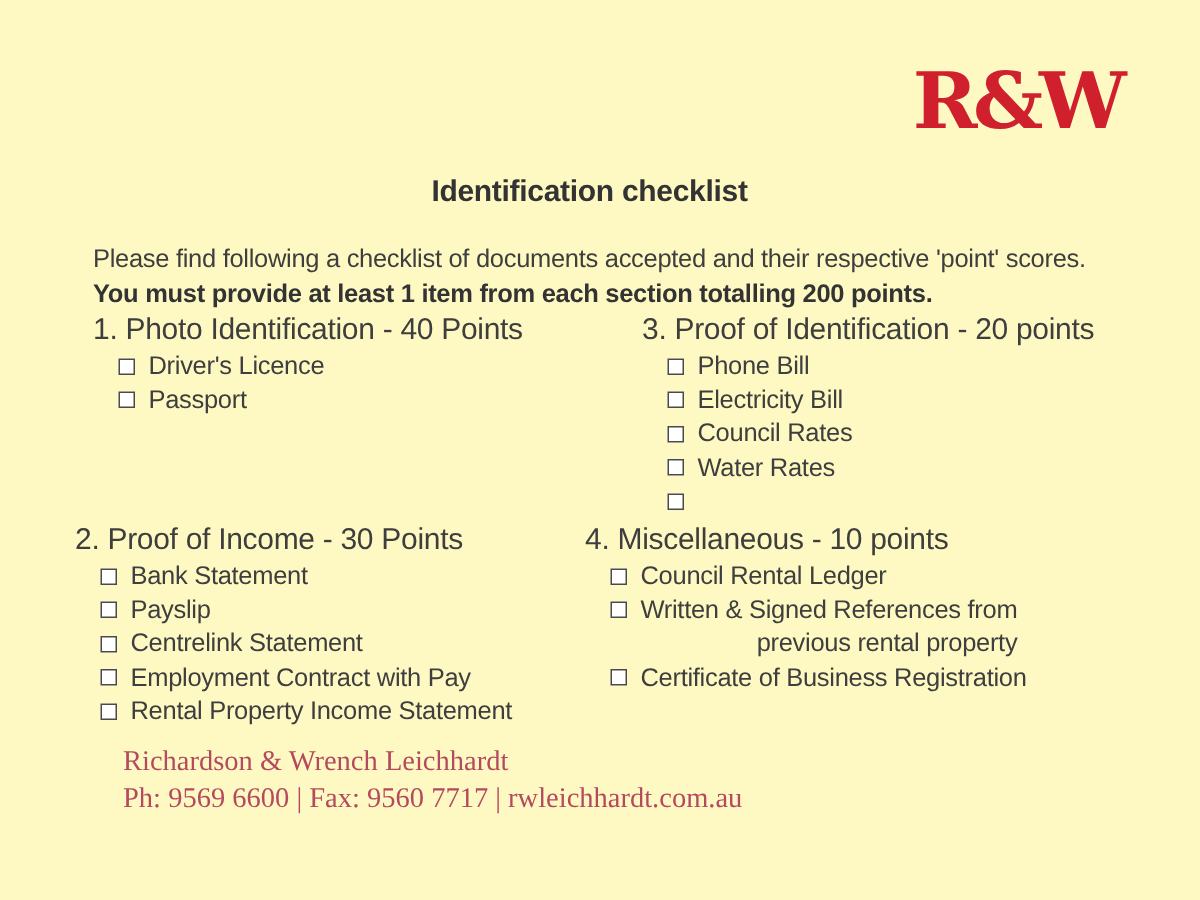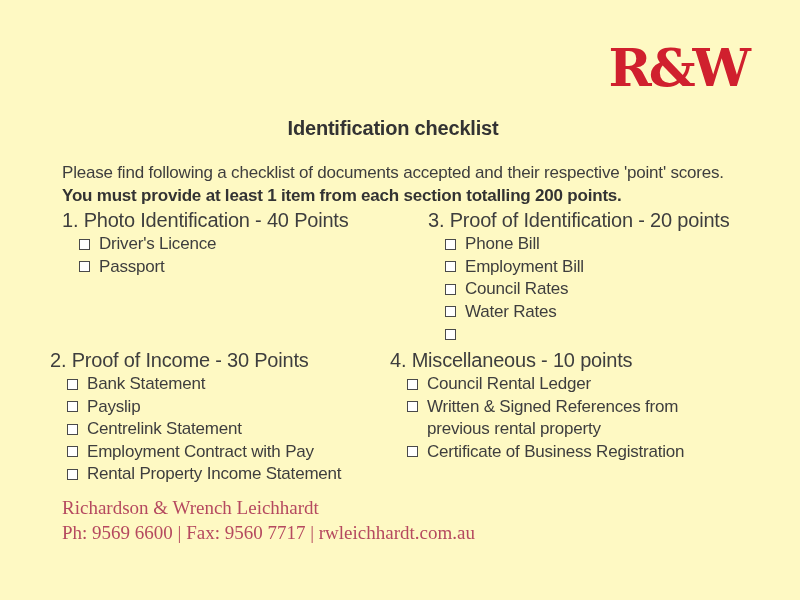--- a/index.html
+++ b/index.html
@@ -74,20 +74,21 @@
     height: 11px;
     border: 1.5px solid #4a4a4a;
     margin-top: 5.5px;
     margin-right: 9px;
     background: #ffffff;
   }
   .item-label {
     line-height: 22.4px;
     white-space: pre-line;
     color: #3e3e3e;
+    text-align: right;
   }
   .footer {
     position: absolute;
     left: 62px;
     top: 495px;
     font-family: "Liberation Serif", serif;
     font-size: 19px;
     line-height: 25px;
     color: #b5495f;
   }
@@ -148,21 +149,21 @@
 
   <div class="section s3">
     <div class="section-heading">3. Proof of Identification - 20 points</div>
     <ul class="check-list">
         <li class="check-item">
           <span class="checkbox"></span>
           <span class="item-label">Phone Bill</span>
         </li>
         <li class="check-item">
           <span class="checkbox"></span>
-          <span class="item-label">Employment Bill</span>
+          <span class="item-label">Electricity Bill</span>
         </li>
         <li class="check-item">
           <span class="checkbox"></span>
           <span class="item-label">Council Rates</span>
         </li>
         <li class="check-item">
           <span class="checkbox"></span>
           <span class="item-label">Water Rates</span>
         </li>
         <li class="check-item">
@@ -183,18 +184,18 @@
           <span class="item-label">Written &amp; Signed References from
 previous rental property</span>
         </li>
         <li class="check-item">
           <span class="checkbox"></span>
           <span class="item-label">Certificate of Business Registration</span>
         </li>
       </ul>
   </div>
 
-  <div class="footer" style="color: rgb(181, 73, 95);">
+  <div class="footer" style="color: rgb(181, 73, 95); margin-left: 20px;">
     <div>Richardson &amp; Wrench Leichhardt</div>
     <div>Ph: 9569 6600 | Fax: 9560 7717 | rwleichhardt.com.au</div>
   </div>
 
 </div>
 
 </body></html>

